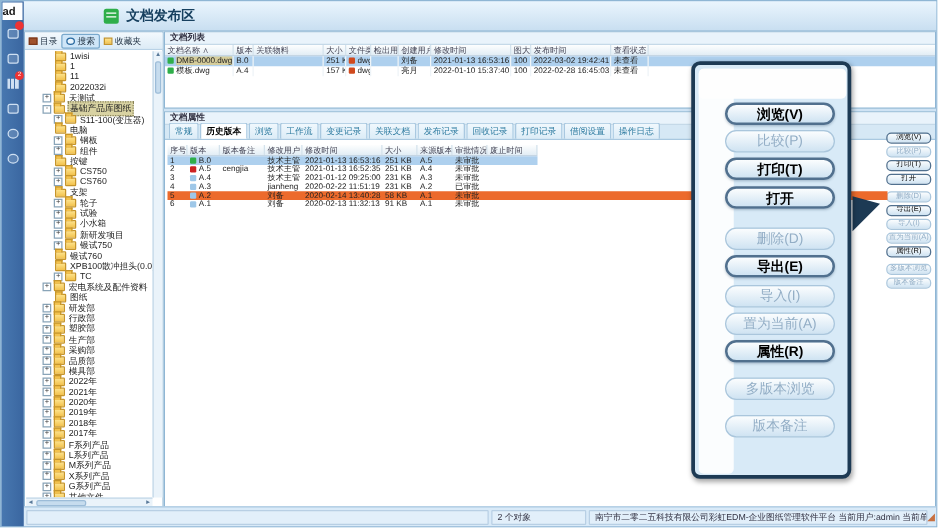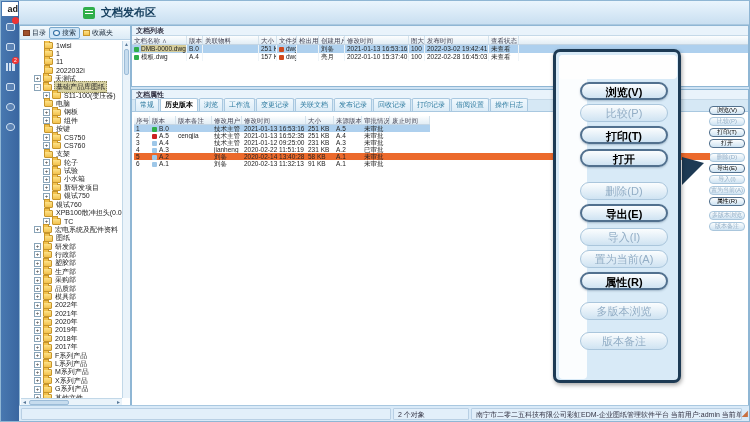--- a/index.html
+++ b/index.html
@@ -1,21 +1,21 @@
 <!DOCTYPE html>
 <html><head>
 <meta charset="utf-8">
 <style>
   * { margin:0; padding:0; box-sizing:border-box; }
   body { font-family:"Liberation Sans", sans-serif; }
   .screen { position:relative; width:750px; height:422px; background:#cfe3f4; overflow:hidden; border:1px solid #8fb6d4; }
 
   
   .appbar { position:absolute; left:0; top:0; width:18px; height:422px; background:linear-gradient(90deg,#4878b0,#3a66a0); z-index:5; }
-  .appbar .logo { width:16px; height:14px; margin:1px; background:#fff; color:#1a1a1a; font-size:9px; font-weight:bold; text-align:right; line-height:14px; }
+  .appbar .logo { width:16px; height:14px; margin:1px; background:#fff; color:#1a1a1a; font-size:9px; font-weight:bold; text-align:left; line-height:14px; }
   .abicon { position:relative; width:18px; height:20px; display:flex; align-items:center; justify-content:center; }
   .abicon .glyph { width:9px; height:8px; border:1px solid #cfe0f2; border-radius:2px; background:rgba(255,255,255,.15); }
   .abicon .glyph.bars { border:none; border-radius:0; background:linear-gradient(90deg,#cfe0f2 2px,transparent 2px,transparent 3px,#cfe0f2 3px,#cfe0f2 5px,transparent 5px,transparent 6px,#cfe0f2 6px); }
   .abicon .glyph.circle { border-radius:50%; }
   .badge { position:absolute; top:0; right:0; min-width:7px; height:7px; border-radius:4px; background:#e33; color:#fff; font-size:5px; line-height:7px; text-align:center; }
 
   
   .titlebar { position:absolute; left:18px; top:0; width:731px; height:24px; background:linear-gradient(#eaf5fd,#c9dff1); border-bottom:1px solid #a9c8e0; display:flex; align-items:center; }
   .title-ic { width:12px; height:12px; margin-left:64px; margin-right:6px; background:#2fae4a; border-radius:2px; position:relative; }
   .title-ic::before { content:""; position:absolute; left:2px; top:3px; width:8px; height:1px; background:#fff; box-shadow:0 3px 0 #fff; }

